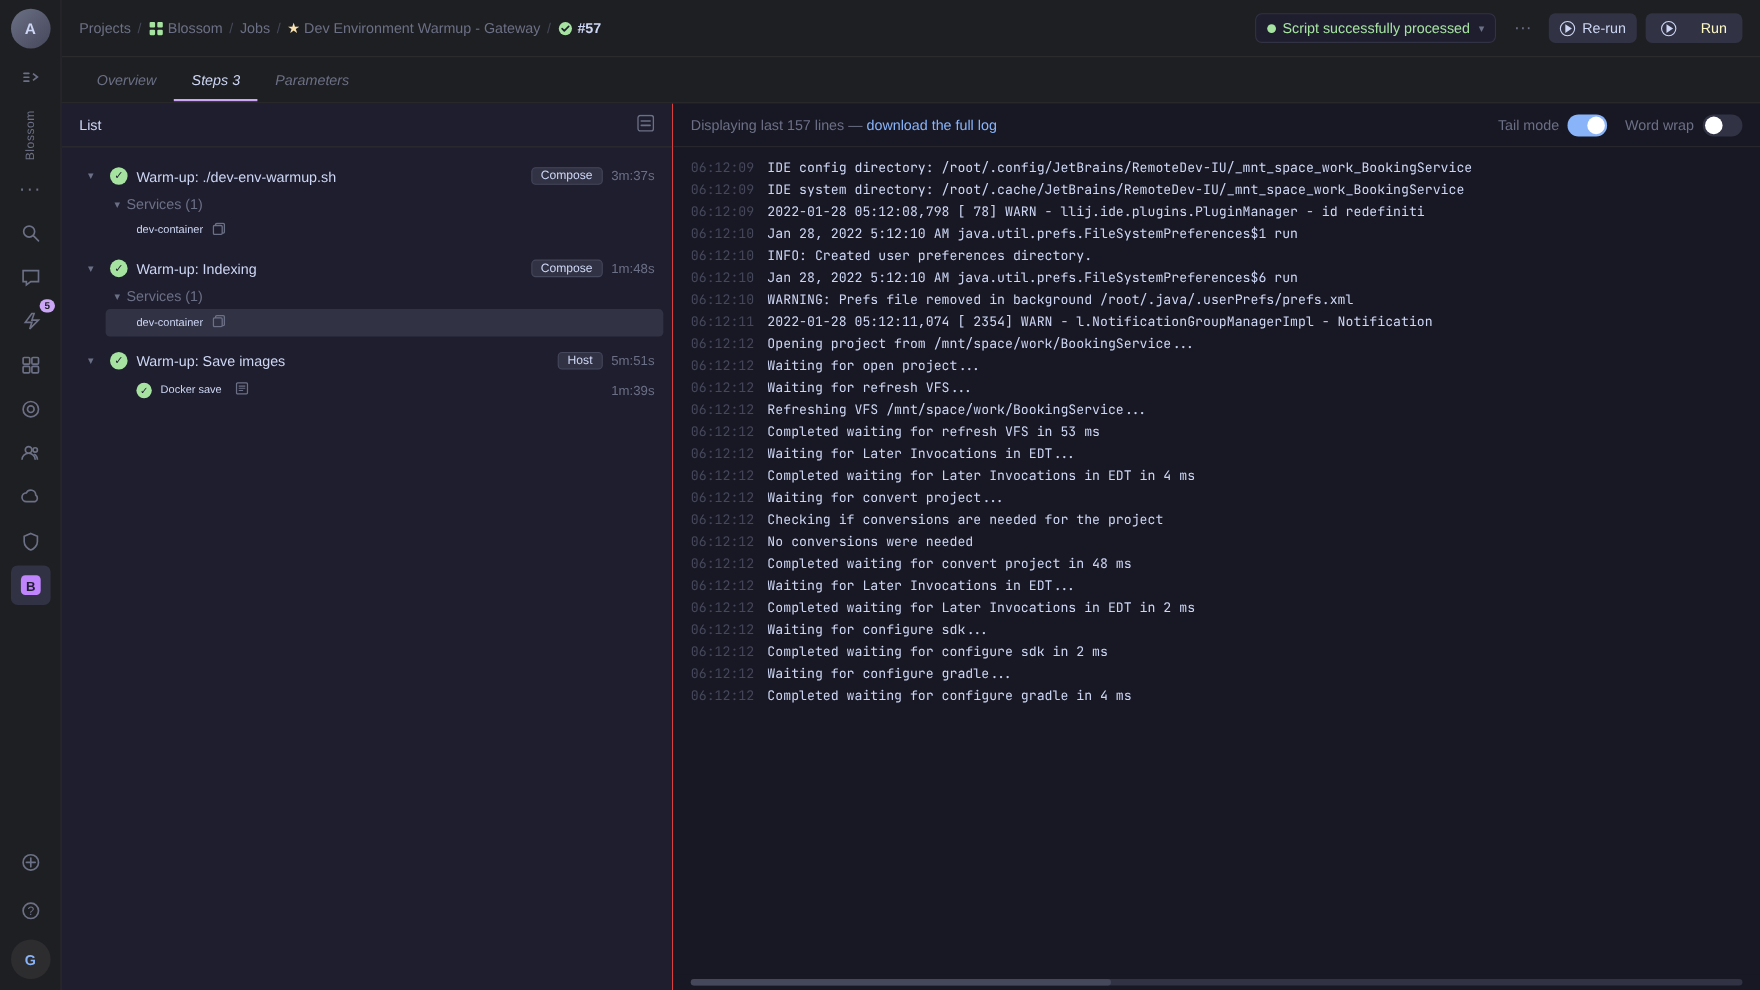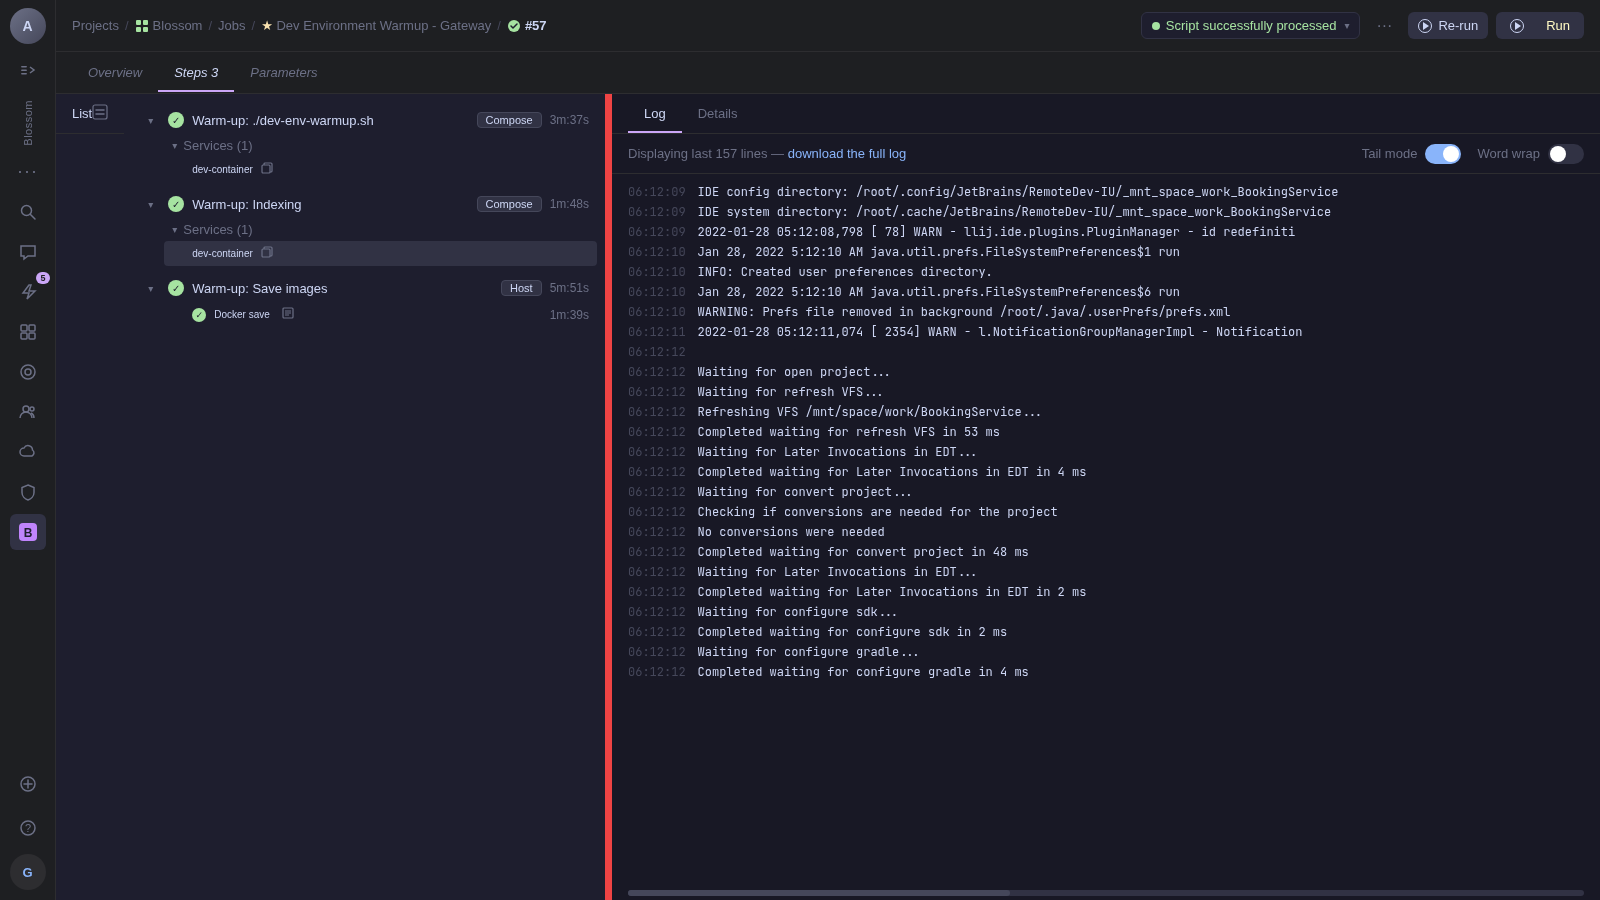--- a/index.html
+++ b/index.html
@@ -175,23 +175,23 @@
     .content-split {
       flex: 1;
       display: flex;
       overflow: hidden;
     }
 
     
     .steps-panel {
       width: 556px;
       background: #1e1e2e;
-      border-right: 7px solid #ef4444;
-      display: flex;
-      flex-direction: row;
+      border-right: 1px solid #ef4444;
+      display: flex;
+      flex-direction: column;
       flex-shrink: 0;
       overflow: hidden;
     }
     .steps-header {
       height: 40px;
       display: flex;
       align-items: center;
       justify-content: space-between;
       padding: 0 16px;
       border-bottom: 1px solid #2d2d30;
@@ -633,24 +633,20 @@
                   </svg>
               </span>
               <span class="step-time">1m:39s</span>
             </div>
           </div>
         </div>
       </div>
     </div>
 
     <div class="log-panel">
-      <div class="log-tabs">
-        <div class="log-tab active">Log</div>
-        <div class="log-tab">Details</div>
-      </div>
 
       <div class="log-toolbar">
         <div class="log-info">
           <span>Displaying last 157 lines — </span>
           <a href="#">download the full log</a>
         </div>
         <div class="log-controls">
           <div class="toggle-group">
             <span class="toggle-label">Tail mode</span>
             <div class="toggle"></div>
@@ -690,20 +686,21 @@
           <div class="log-line">
             <span class="log-time">06:12:10</span>
             <span class="log-text">WARNING: Prefs file removed in background /root/.java/.userPrefs/prefs.xml</span>
           </div>
           <div class="log-line">
             <span class="log-time">06:12:11</span>
             <span class="log-text">2022-01-28 05:12:11,074 [  2354]   WARN - l.NotificationGroupManagerImpl - Notification</span>
           </div>
           <div class="log-line">
             <span class="log-time">06:12:12</span>
+            <span class="log-text">Opening project from /mnt/space/work/BookingService...</span>
           </div>
           <div class="log-line">
             <span class="log-time">06:12:12</span>
             <span class="log-text">Waiting for open project...</span>
           </div>
           <div class="log-line">
             <span class="log-time">06:12:12</span>
             <span class="log-text">Waiting for refresh VFS...</span>
           </div>
           <div class="log-line">

